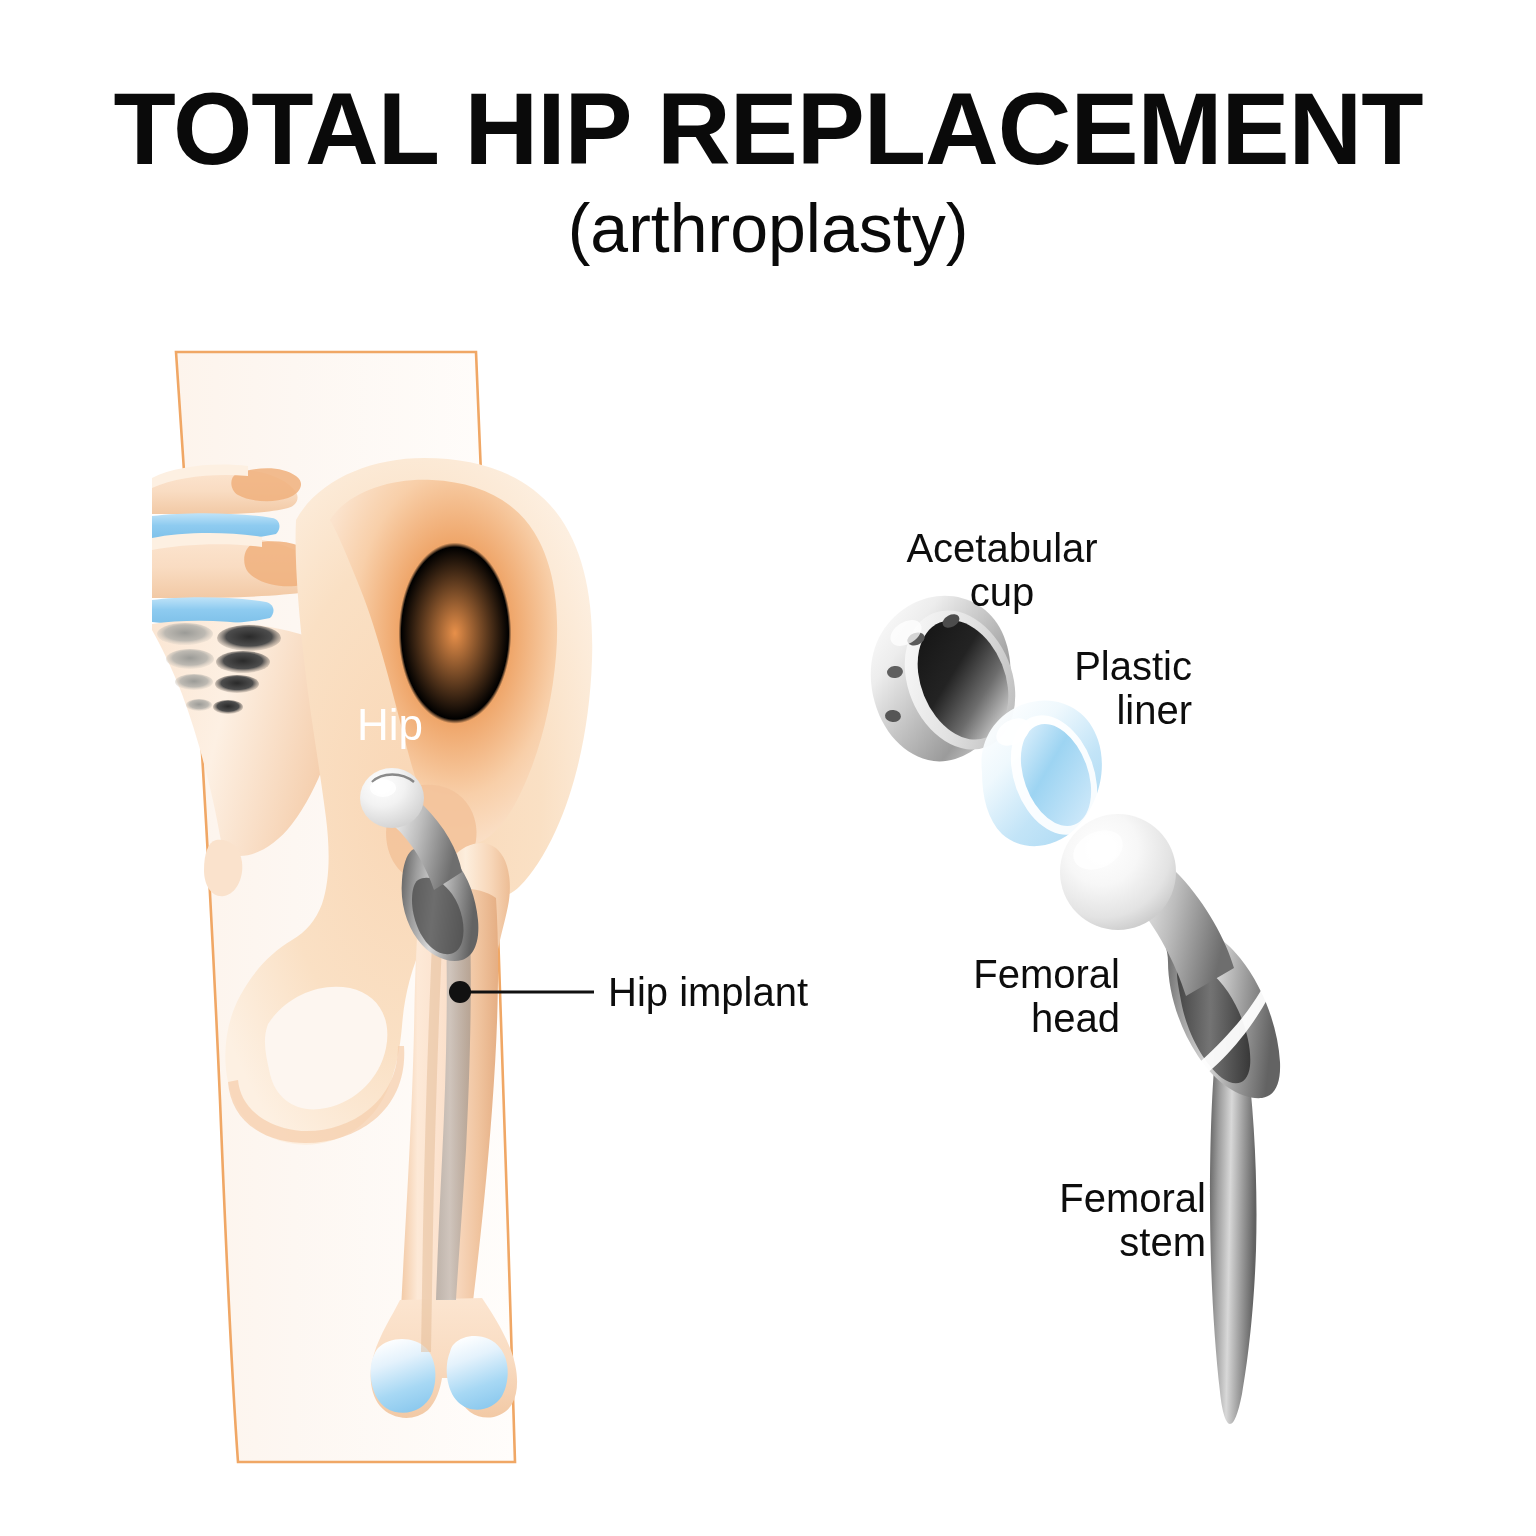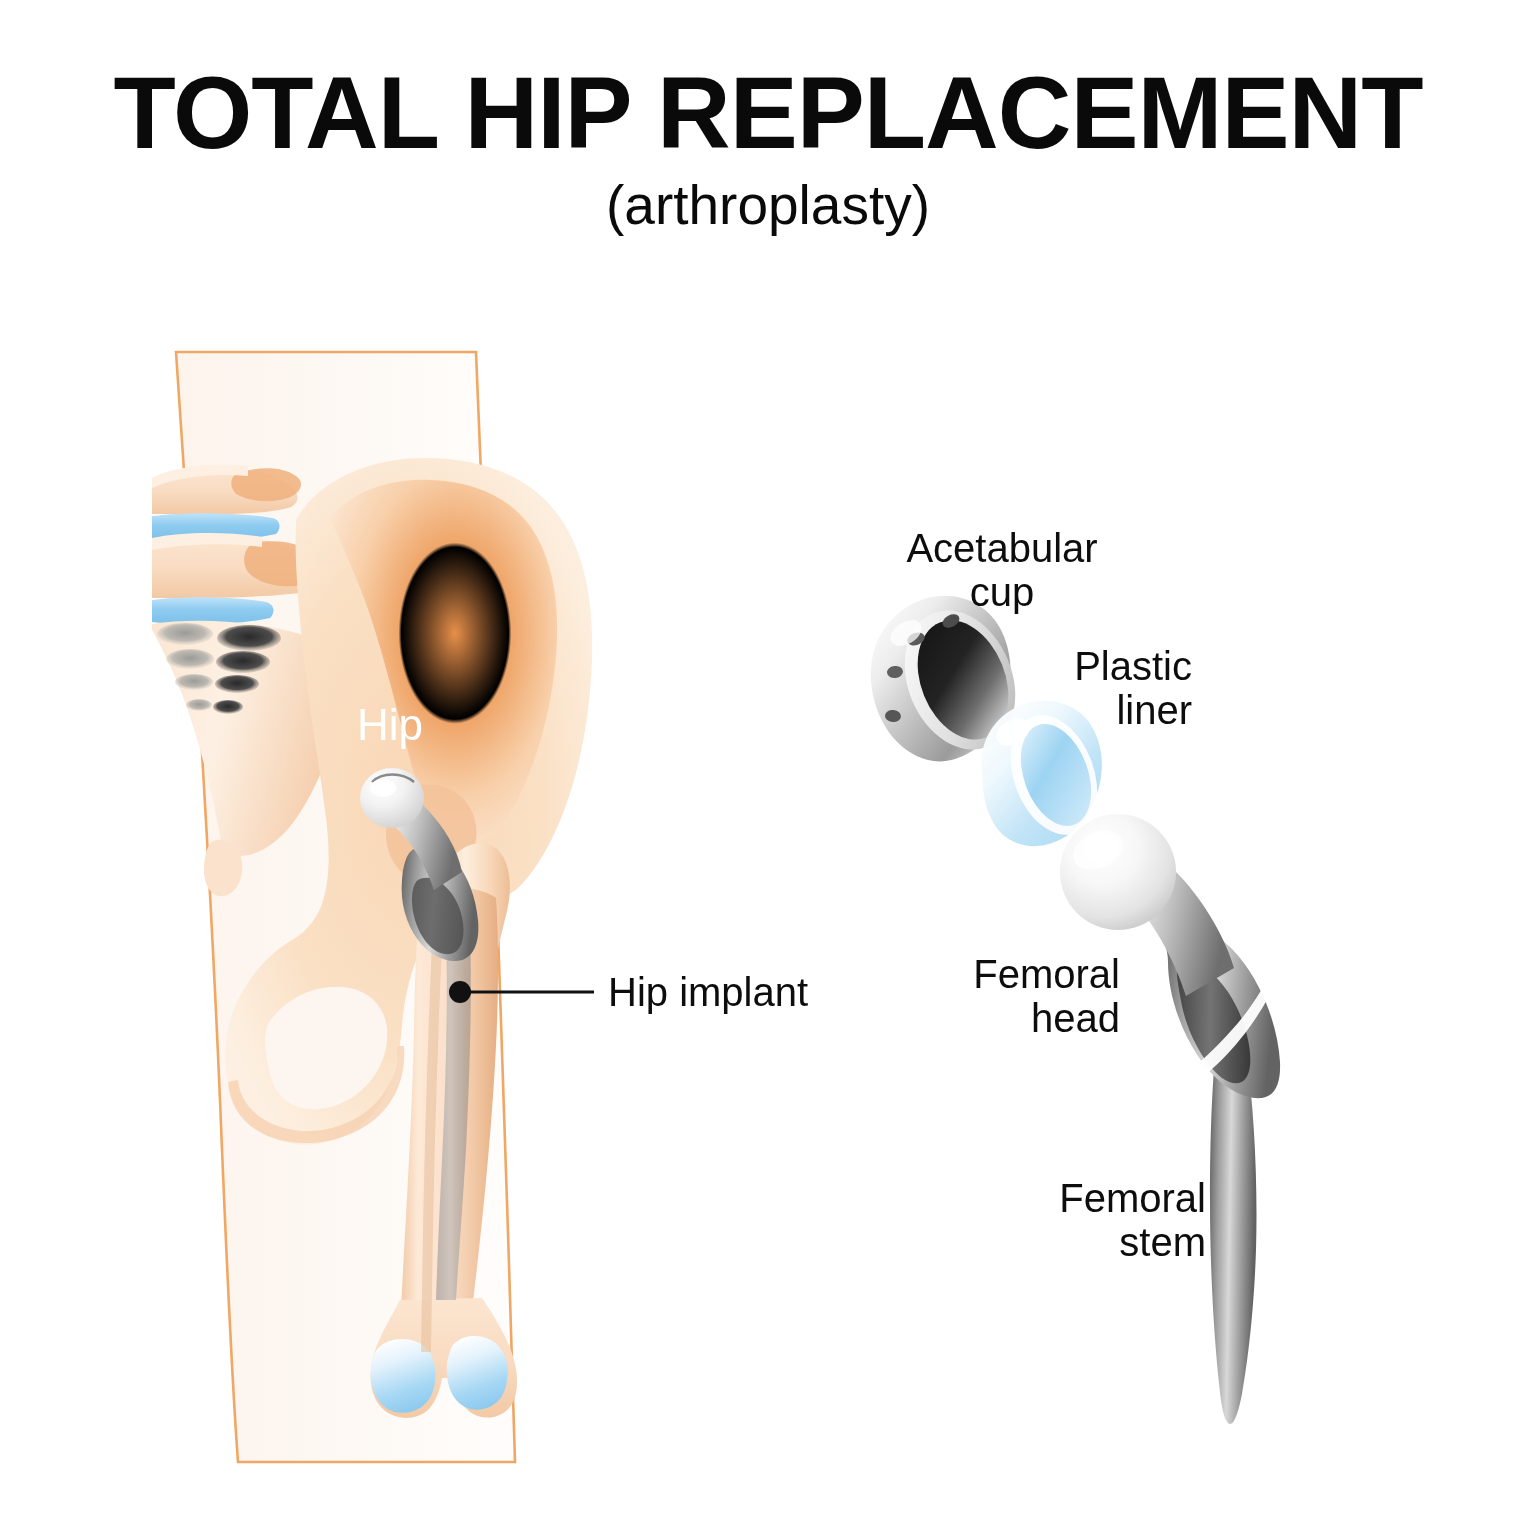--- a/index.html
+++ b/index.html
@@ -16,39 +16,39 @@
     position: relative;
   }
   #stage {
     position: relative;
     width: 1536px;
     height: 1536px;
     background: #ffffff;
   }
   .titles {
     position: absolute;
-    top: 0;
+    top: 16px;
     left: 0;
     width: 1536px;
     text-align: center;
     user-select: none;
   }
   .title-main {
     font-family: "Liberation Sans", sans-serif;
     font-weight: bold;
     font-size: 102px;
     line-height: 1.0;
     letter-spacing: -1px;
     color: #0a0a0a;
     margin-top: 62px;
   }
   .title-sub {
     font-family: "Liberation Sans", sans-serif;
     font-weight: normal;
-    font-size: 55px;
+    font-size: 68px;
     line-height: 1.0;
     color: #0a0a0a;
     margin-top: 14px;
   }
   svg.art {
     position: absolute;
     top: 0;
     left: 0;
     width: 1536px;
     height: 1536px;

